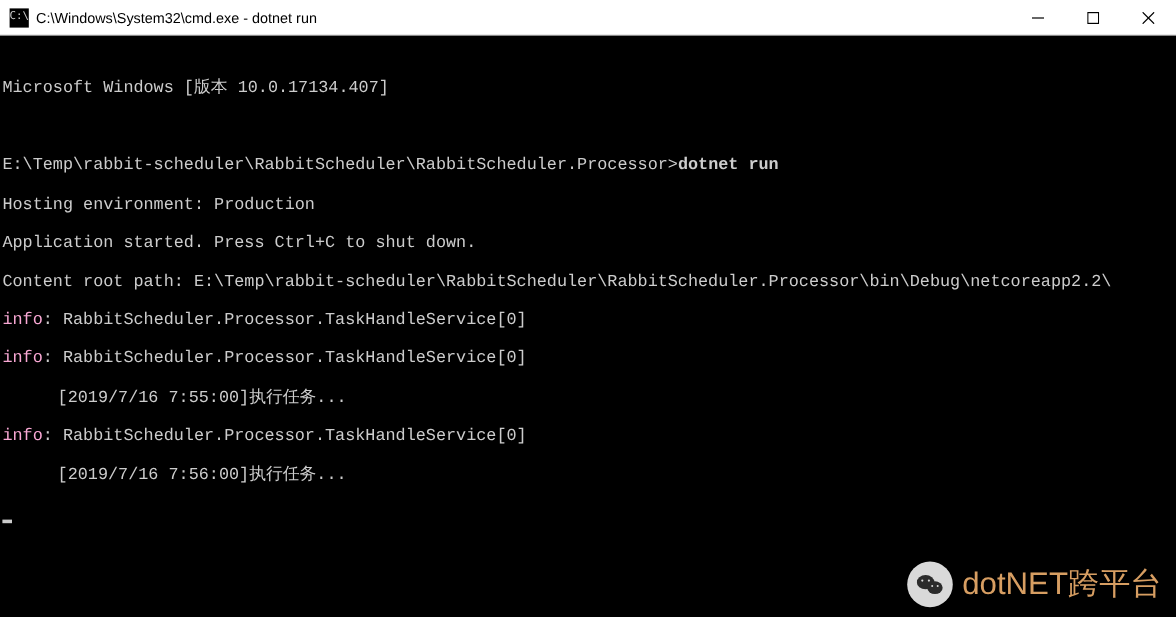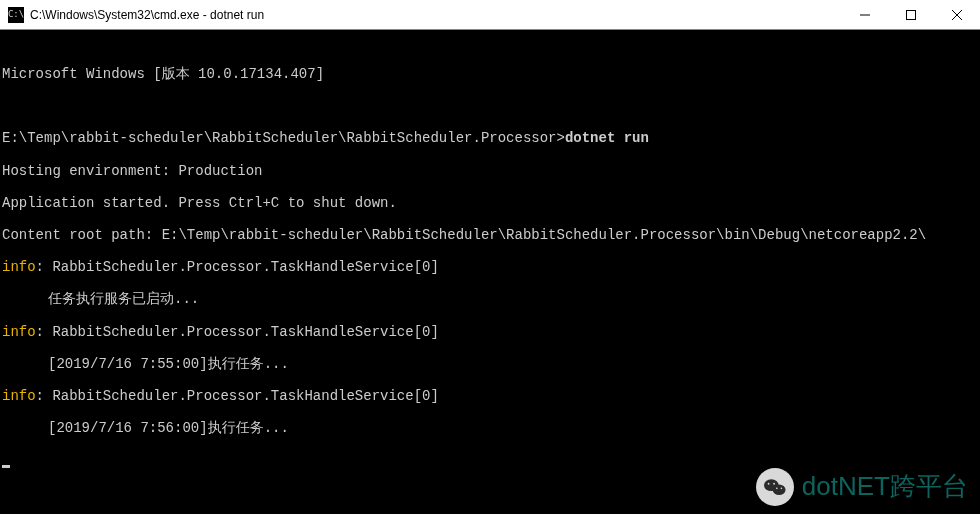--- a/index.html
+++ b/index.html
@@ -56,21 +56,21 @@
       font-size: 14px;
       line-height: 1.15;
       padding: 20px 2px;
       white-space: pre;
       height: calc(100% - 30px);
       overflow: hidden;
       position: relative;
     }
     .line { white-space: pre; }
     .cmd-entered { color: #ccc; font-weight: bold; }
-    .info-label { color: #eab308; text-align: center; }
+    .info-label { color: #f9a8d4; text-align: center; }
     .indent { padding-left: 46px; }
     .cursor {
       display: inline-block;
       width: 8px;
       height: 3px;
       background: #ccc;
       vertical-align: bottom;
     }
     .watermark {
       position: absolute;
@@ -85,21 +85,21 @@
       width: 38px;
       height: 38px;
       border-radius: 50%;
       background: #fff;
       display: flex;
       align-items: center;
       justify-content: center;
     }
     .watermark-icon svg { width: 22px; height: 20px; }
     .watermark-text {
-      color: #0f766e;
+      color: #fdba74;
       font-family: "Microsoft YaHei", sans-serif;
       font-size: 26px;
     }
   </style>
 </head>
 <body>
 
 <div class="titlebar">
   <div class="titlebar-icon">
     <span class="titlebar-icon-inner">C:\</span>
@@ -126,21 +126,20 @@
 </div>
 
 <div class="terminal">
 <div class="line">Microsoft Windows [版本 10.0.17134.407]</div>
 <div class="line">&nbsp;</div>
 <div class="line"><span>E:\Temp\rabbit-scheduler\RabbitScheduler\RabbitScheduler.Processor&gt;</span><span class="cmd-entered">dotnet run</span></div>
 <div class="line">Hosting environment: Production</div>
 <div class="line">Application started. Press Ctrl+C to shut down.</div>
 <div class="line">Content root path: E:\Temp\rabbit-scheduler\RabbitScheduler\RabbitScheduler.Processor\bin\Debug\netcoreapp2.2\</div>
 <div class="line"><span class="info-label">info</span><span>: RabbitScheduler.Processor.TaskHandleService[0]</span></div>
-<div class="line indent">任务执行服务已启动...</div>
 <div class="line"><span class="info-label">info</span><span>: RabbitScheduler.Processor.TaskHandleService[0]</span></div>
 <div class="line indent">[2019/7/16 7:55:00]执行任务...</div>
 <div class="line"><span class="info-label">info</span><span>: RabbitScheduler.Processor.TaskHandleService[0]</span></div>
 <div class="line indent">[2019/7/16 7:56:00]执行任务...</div>
 <div class="line"><span class="cursor"></span></div>
 
   <div class="watermark">
     <div class="watermark-icon">
       <svg viewBox="0 0 24 20">
         <ellipse cx="8" cy="8" rx="8" ry="6.5" fill="#333"></ellipse>

